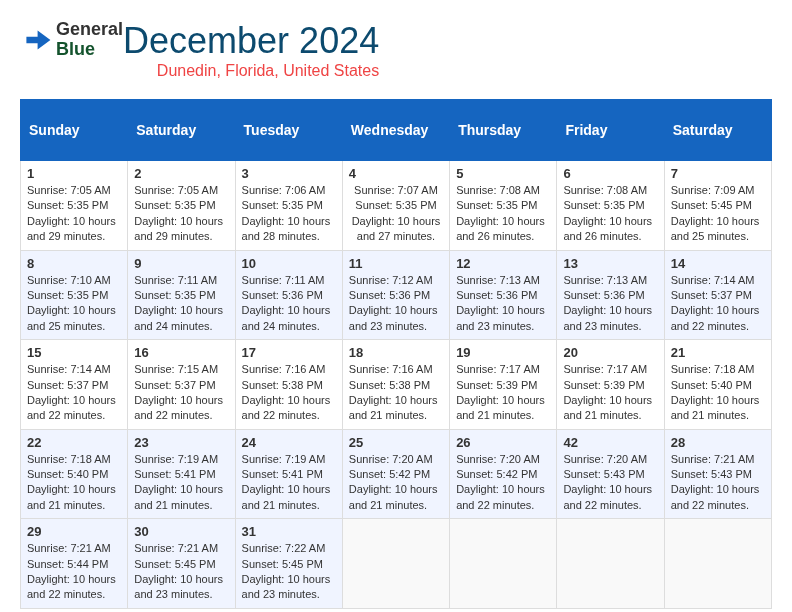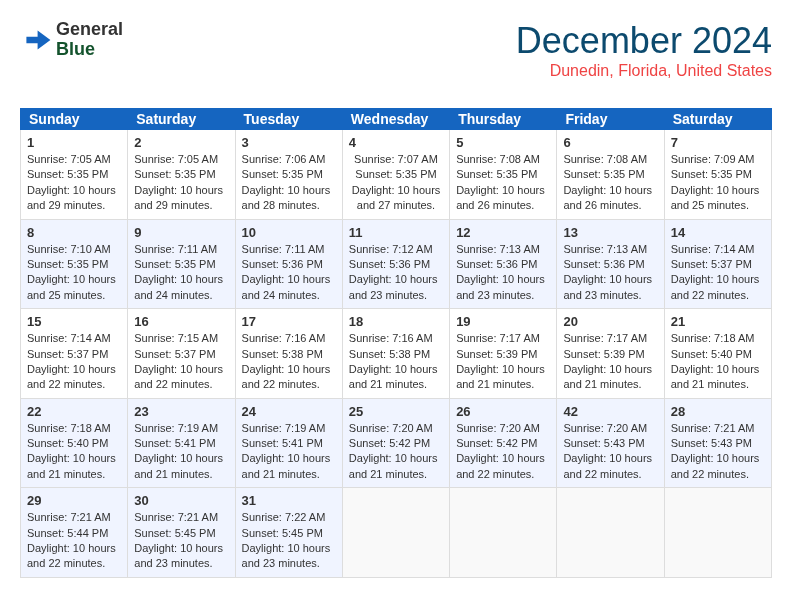--- a/index.html
+++ b/index.html
@@ -5,23 +5,22 @@
     * { box-sizing: border-box; margin: 0; padding: 0; }
     body {
       font-family: Arial, sans-serif;
       background: #fff;
       width: 792px;
       min-height: 612px;
       padding: 20px;
     }
     .header-area {
       display: flex;
-      justify-content: space-between;
       align-items: flex-start;
-      margin-bottom: 28px;
+      margin-bottom: 19px;
     }
     .logo {
       display: flex;
       align-items: center;
       gap: 4px;
     }
     .logo-text {
       display: flex;
       flex-direction: column;
       line-height: 1.1;
@@ -54,21 +53,21 @@
     }
     .calendar {
       width: 100%;
       border-collapse: collapse;
       border: 1px solid #ccc;
     }
     .calendar th {
       background-color: #1565C0;
       color: #fff;
       text-align: left;
-      padding: 2px 8px;
+      padding: 22px 8px;
       font-size: 14px;
       font-weight: bold;
       border: 1px solid #1565C0;
     }
     .calendar td {
       vertical-align: top;
       padding: 5px 6px;
       border: 1px solid #ddd;
       font-size: 11px;
       color: #333;
@@ -168,21 +167,21 @@
         <td>
           <span class="day-number">6</span>
           <div class="day-info" style="white-space: pre-line;">Sunrise: 7:08 AM
 Sunset: 5:35 PM
 Daylight: 10 hours
 and 26 minutes.</div>
         </td>
         <td>
           <span class="day-number">7</span>
           <div class="day-info" style="white-space: pre-line;">Sunrise: 7:09 AM
-Sunset: 5:35 PM
+Sunset: 5:45 PM
 Daylight: 10 hours
 and 25 minutes.</div>
         </td>
       </tr>
       <tr>
         <td>
           <span class="day-number">8</span>
           <div class="day-info" style="white-space: pre-line;">Sunrise: 7:10 AM
 Sunset: 5:35 PM
 Daylight: 10 hours

